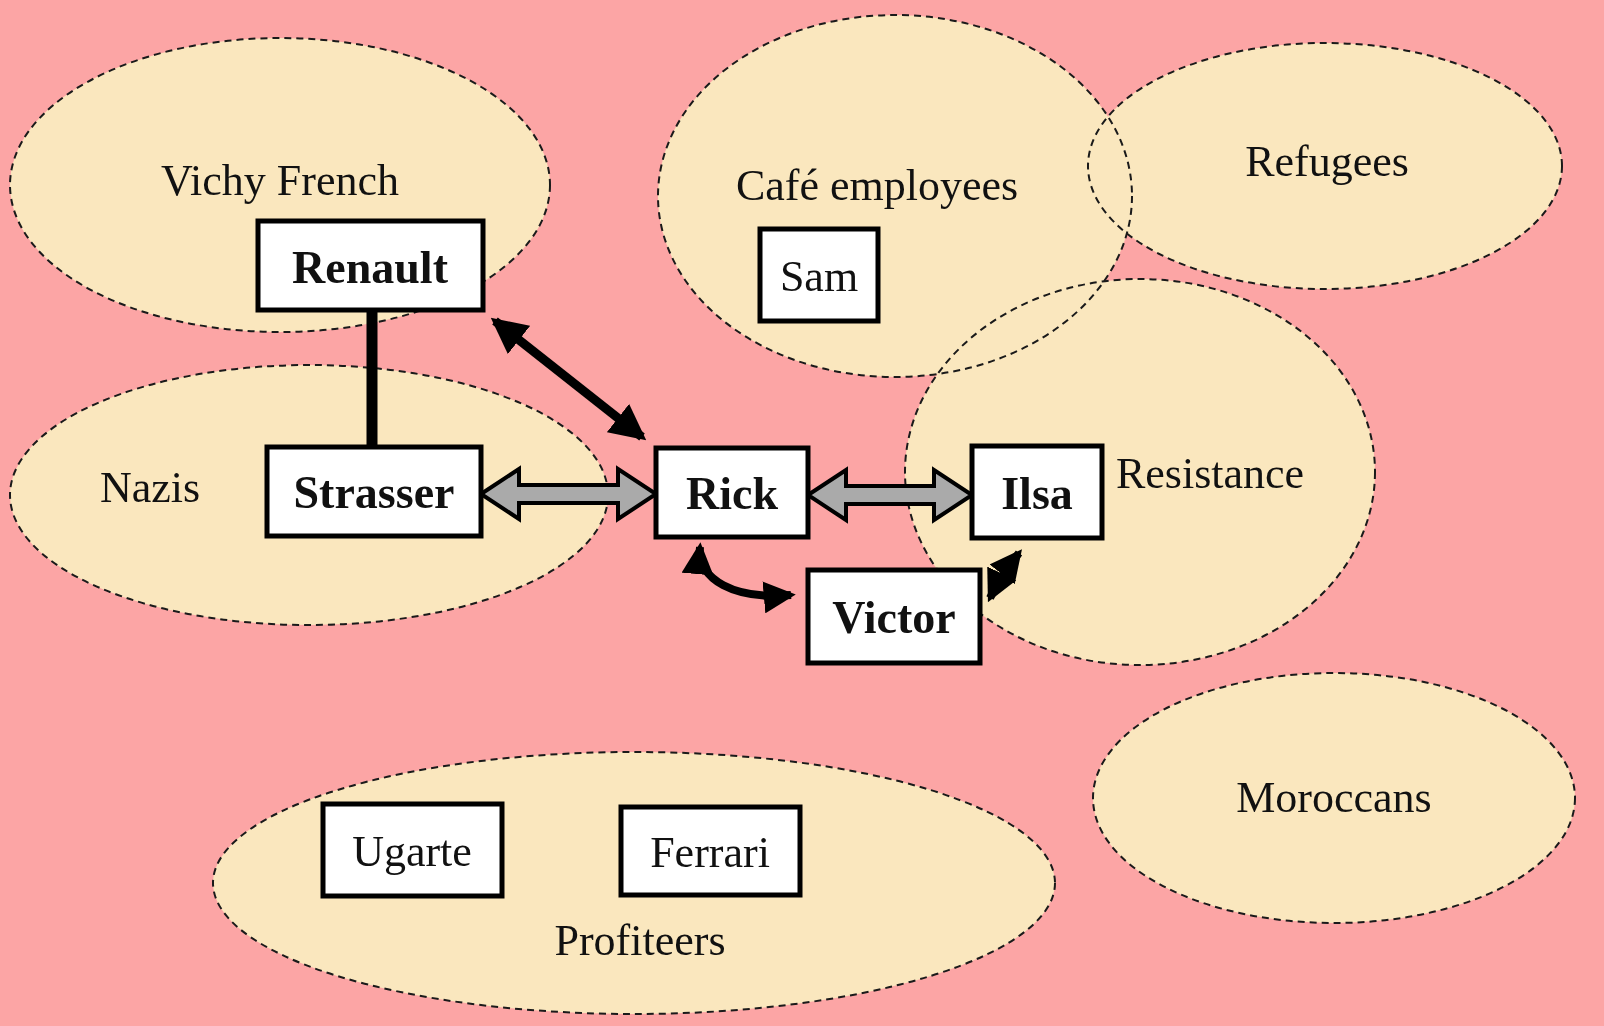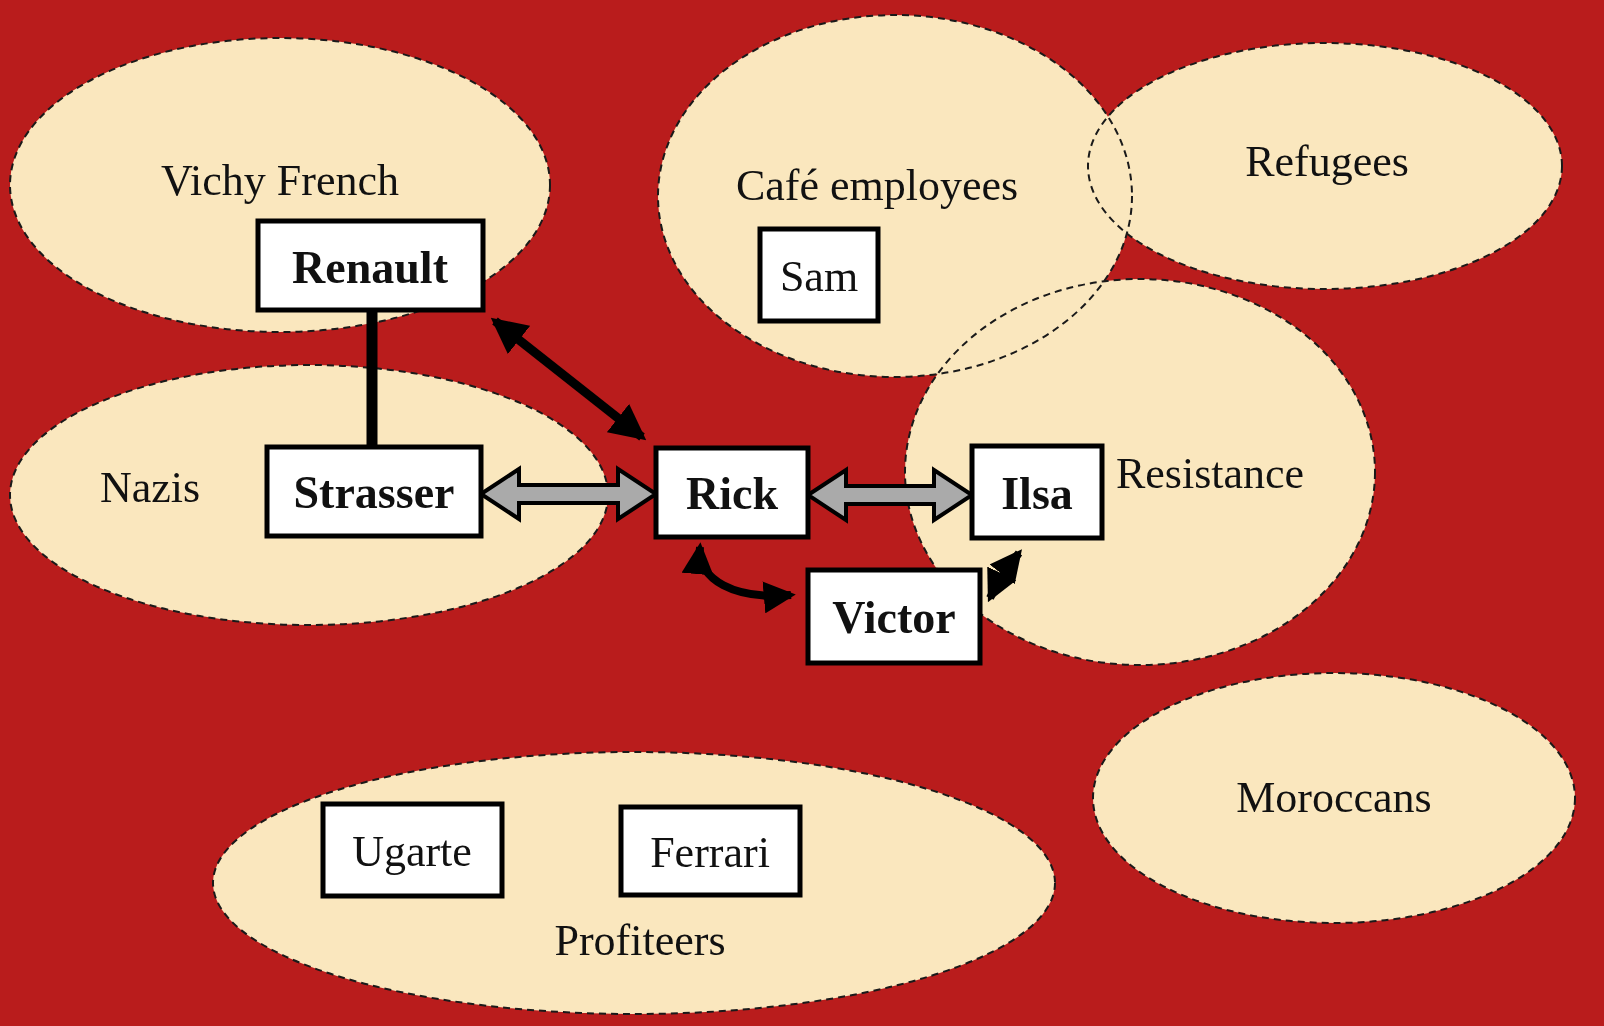--- a/index.html
+++ b/index.html
@@ -1,16 +1,16 @@
 <!DOCTYPE html>
 <html><head>
 <meta charset="utf-8">
 <style>
   html, body { margin: 0; padding: 0; background: #ffffff; }
-  .stage { width: 1604px; height: 1026px; position: relative; background: #b91c1c; overflow: hidden; }
+  .stage { width: 1604px; height: 1026px; position: relative; background: #fca5a5; overflow: hidden; }
   svg { display: block; }
   svg text {
     font-family: "Liberation Serif", "DejaVu Serif", serif;
     fill: #111111;
   }
   .group-label { font-size: 44px; font-weight: normal; }
   .node-label  { font-size: 46px; font-weight: bold; }
   .node-label.normal { font-size: 44px; font-weight: normal; }
   .group-outline { fill: none; stroke: #1a1a1a; stroke-width: 2; stroke-dasharray: 7 5; }
   .node-box { fill: #ffffff; stroke: #000000; stroke-width: 5; }

